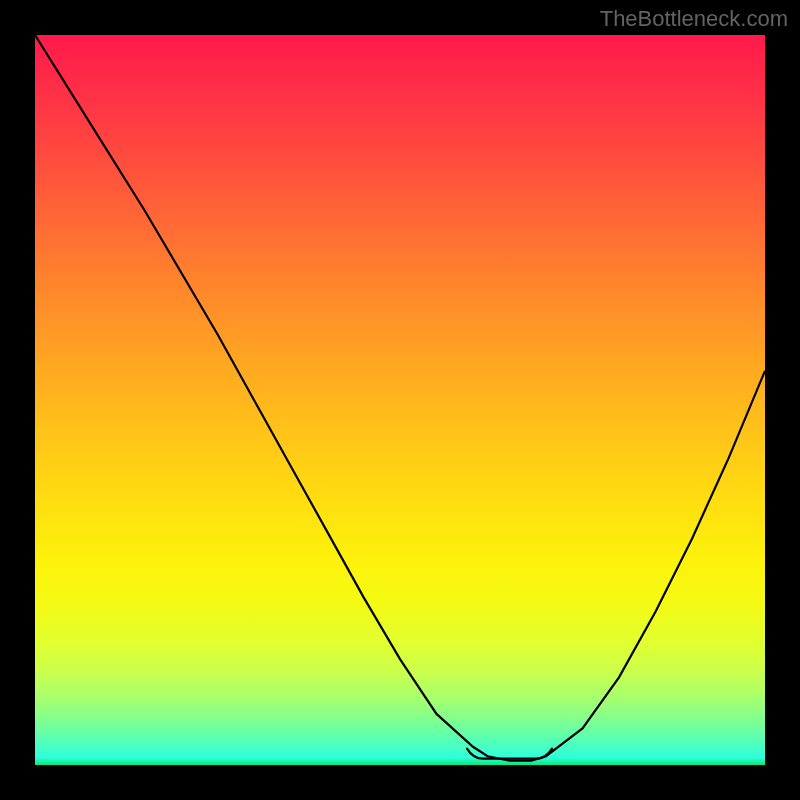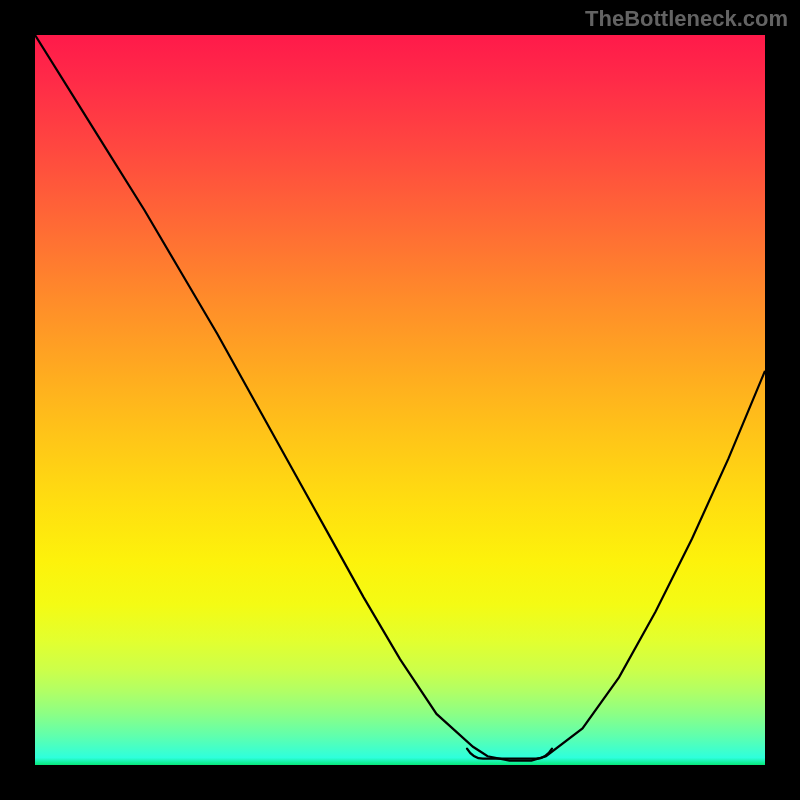--- a/index.html
+++ b/index.html
@@ -10,21 +10,21 @@
     position: relative;
     font-family: Arial, sans-serif;
     overflow: hidden;
   }
   .watermark {
     position: absolute;
     top: 6px;
     right: 12px;
     color: #636363;
     font-size: 22px;
-    font-weight: 700;
+    font-weight: 400;
     z-index: 10;
   }
   .plot-area {
     position: absolute;
     left: 35px;
     top: 35px;
     width: 730px;
     height: 730px;
     overflow: hidden;
   }

